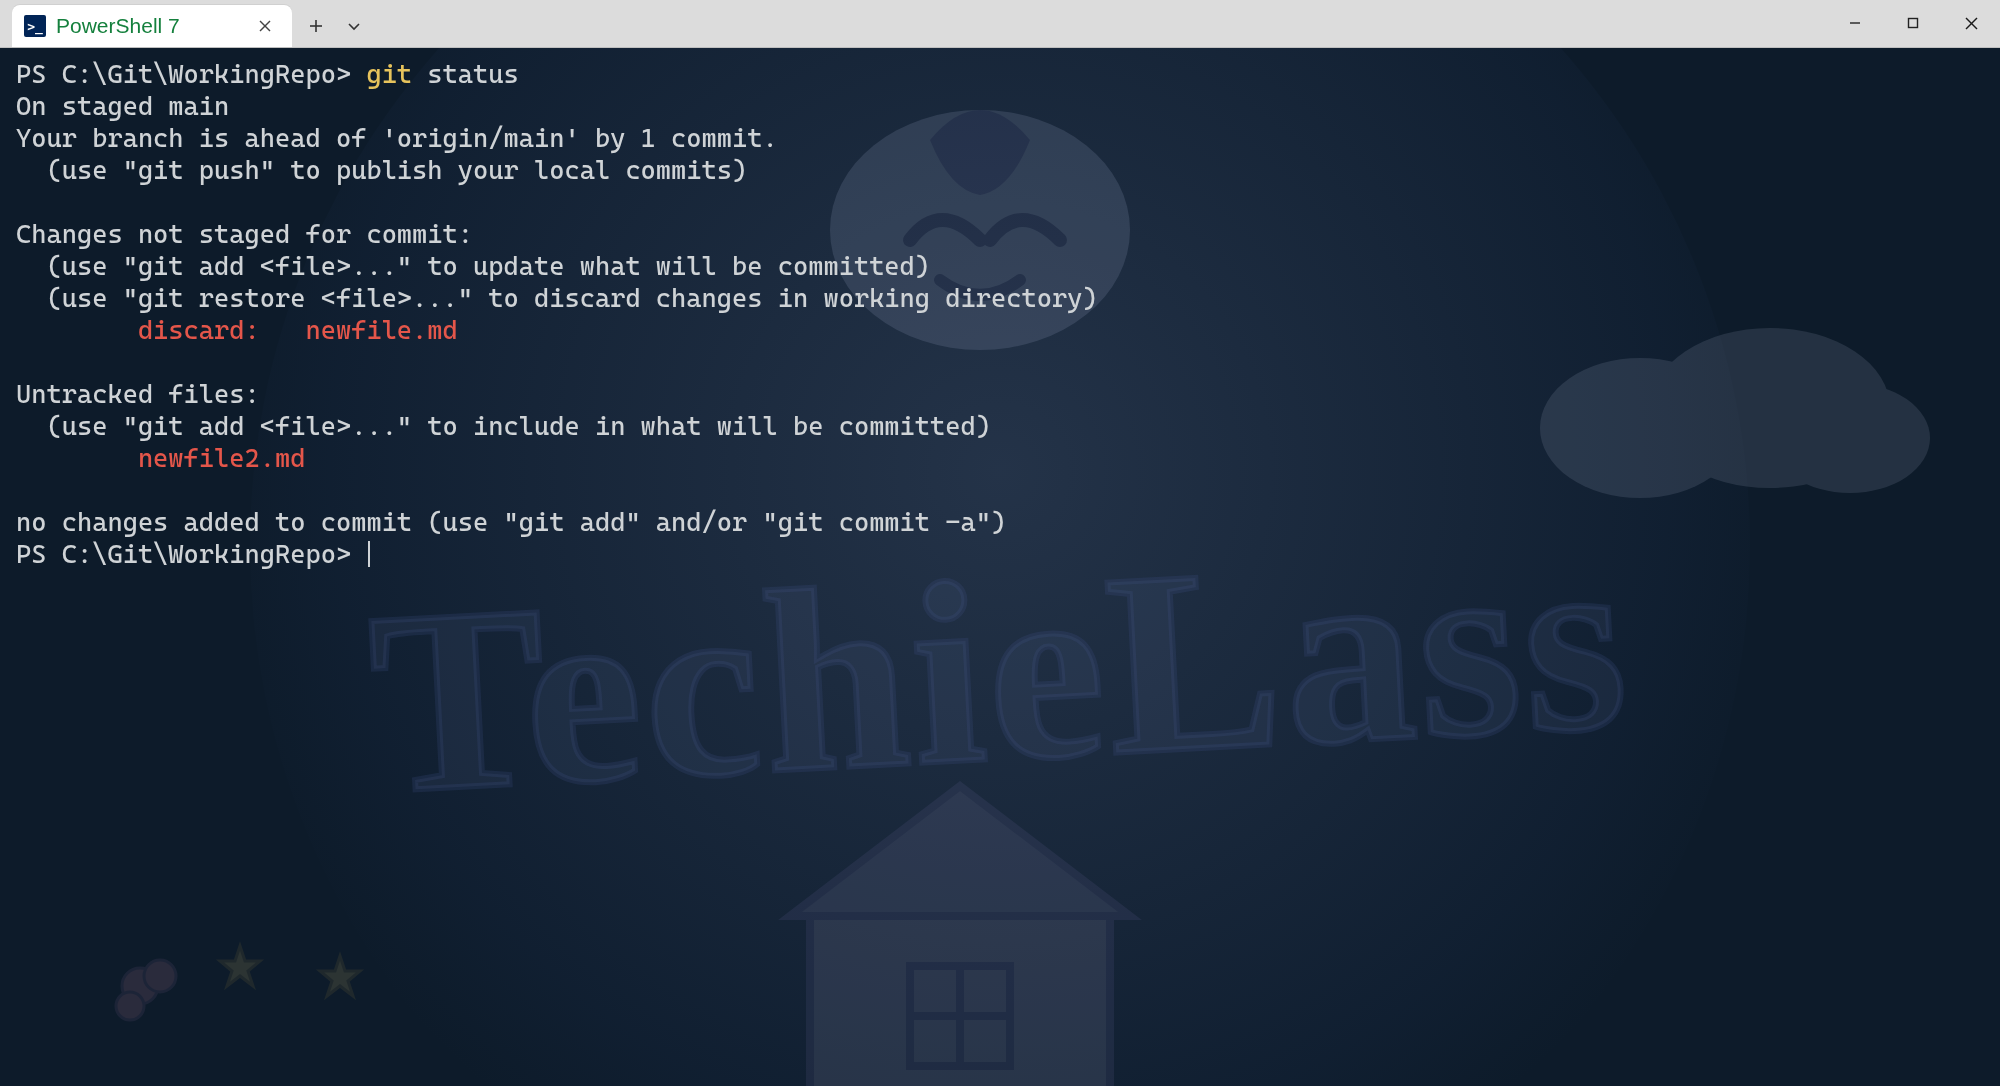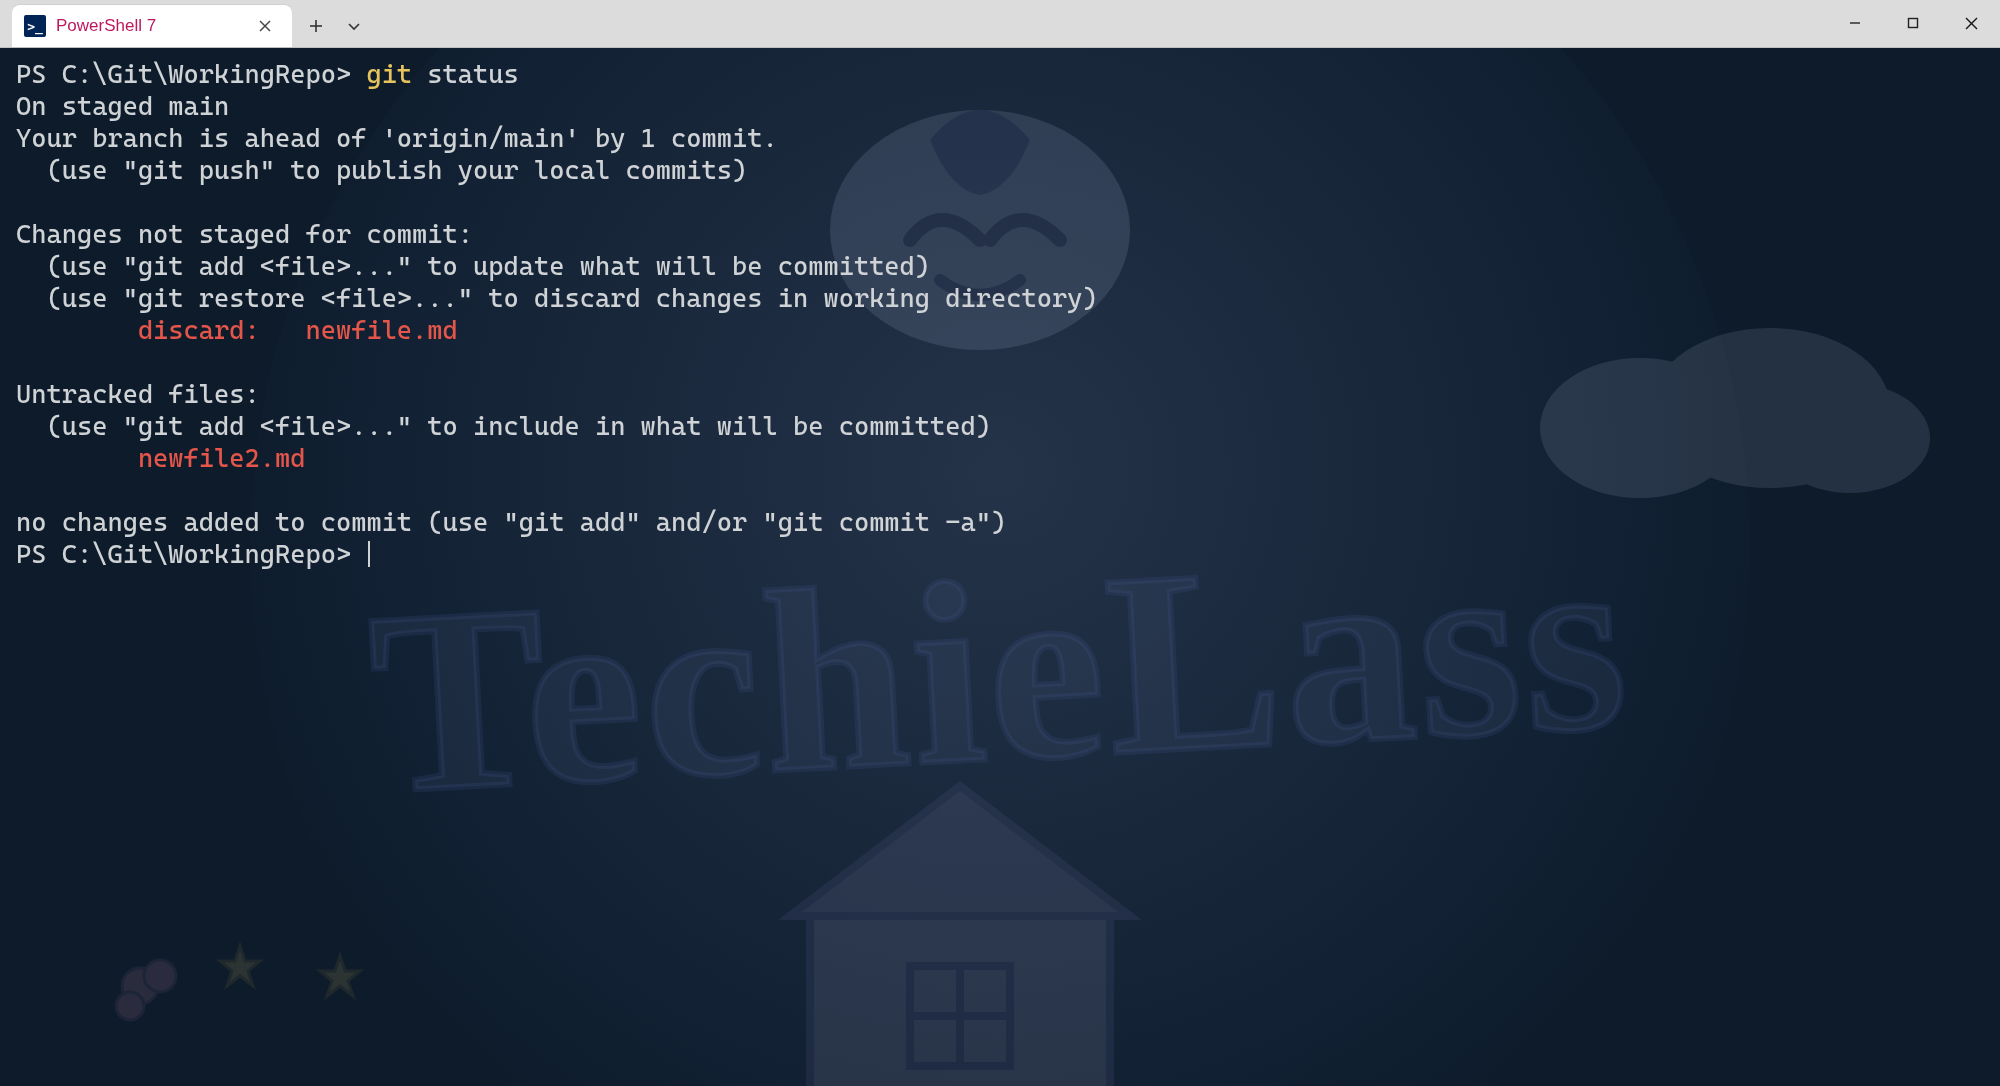--- a/index.html
+++ b/index.html
@@ -36,22 +36,22 @@
   }
   .tab .ps-icon {
     width: 22px; height: 22px;
     background: #012456;
     display: flex; align-items: center; justify-content: center;
     color: #fff; font-weight: 700; font-size: 13px;
     font-family: Consolas, monospace;
     border-radius: 2px;
   }
   .tab .title {
-    font-size: 17px;
-    color: #be185d;
+    font-size: 21px;
+    color: #15803d;
     flex: 1;
   }
   .tab .close {
     width: 26px; height: 26px;
     display:flex; align-items:center; justify-content:center;
     color:#444; font-size:15px;
     border-radius:4px;
   }
 
   .tabstrip-controls {

